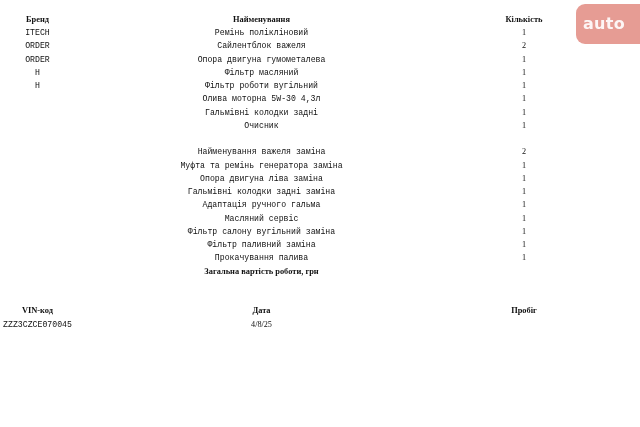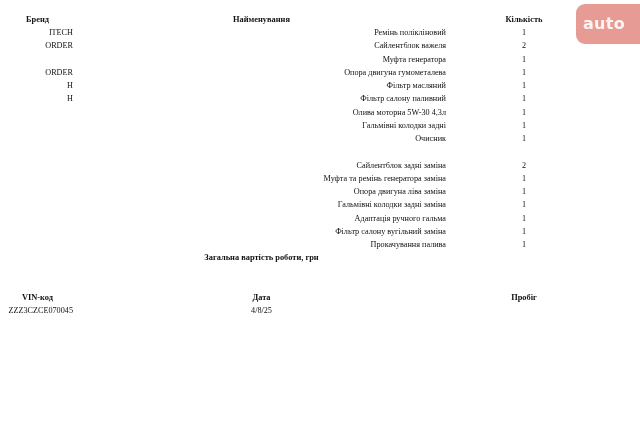--- a/index.html
+++ b/index.html
@@ -40,21 +40,21 @@
   .bb  { border-bottom: 1px solid #000; }
   .bt2 { border-top: 2px solid #000; }
   .bb2 { border-bottom: 2px solid #000; }
   .bl2 { border-left: 2px solid #000; }
   .br2 { border-right: 2px solid #000; }
   .bb-l { border-bottom: 1px solid #d9d9d9; }
   .bl-l { border-left: 1px solid #d9d9d9; }
   .br-l { border-right: 1px solid #d9d9d9; }
 
   .ctr { text-align: center; }
-  .lft { text-align: right; }
+  .lft { text-align: center; font-family: Liberation Mono, monospace; }
   .hdr { font-weight: bold; text-align: center; font-size: 8.4px; margin-top: 40px; }
   .blank-row td { height: 13.25px; }
 
   
   #watermark {
     position: absolute;
     left: 576px;
     top: 4px;
     width: 64px;
     height: 40px;
@@ -111,40 +111,34 @@
         <td class="ctr br2 bb">1</td>
         <td class="ctr br2 bb"></td>
       </tr>
       <tr>
         <td class="lft bl2 br2 bb">ORDER</td>
         <td class="lft br2 bb">Сайлентблок важеля</td>
         <td class="ctr br2 bb">2</td>
         <td class="ctr br2 bb"></td>
       </tr>
       <tr>
-        <td class="lft bl2 br2 bb"></td>
-        <td class="lft br2 bb">Муфта генератора</td>
-        <td class="ctr br2 bb">1</td>
-        <td class="ctr br2 bb"></td>
-      </tr>
-      <tr>
         <td class="lft bl2 br2 bb">ORDER</td>
         <td class="lft br2 bb">Опора двигуна гумометалева</td>
         <td class="ctr br2 bb">1</td>
         <td class="ctr br2 bb"></td>
       </tr>
       <tr>
         <td class="lft bl2 br2 bb">H</td>
         <td class="lft br2 bb">Фільтр масляний</td>
         <td class="ctr br2 bb">1</td>
         <td class="ctr br2 bb"></td>
       </tr>
       <tr>
         <td class="lft bl2 br2 bb">H</td>
-        <td class="lft br2 bb">Фільтр салону паливний</td>
+        <td class="lft br2 bb">Фільтр роботи вугільний</td>
         <td class="ctr br2 bb">1</td>
         <td class="ctr br2 bb"></td>
       </tr>
       <tr>
         <td class="lft bl2 br2 bb"></td>
         <td class="lft br2 bb">Олива моторна 5W-30 4,3л</td>
         <td class="ctr br2 bb">1</td>
         <td class="ctr br2 bb"></td>
       </tr>
       <tr>
@@ -164,21 +158,21 @@
       <tr class="blank-row">
         <td></td>
         <td class="bl-l br-l bb-l"></td>
         <td class="br-l bb-l"></td>
         <td class="br-l bb-l"></td>
       </tr>
 
 
       <tr>
         <td class="bb"></td>
-        <td class="lft bl2 br2 bb">Сайлентблок задні заміна</td>
+        <td class="lft bl2 br2 bb">Найменування важеля заміна</td>
         <td class="ctr br2 bb">2</td>
         <td class="ctr br2 bb"></td>
       </tr>
       <tr>
         <td class="bb"></td>
         <td class="lft bl2 br2 bb">Муфта та ремінь генератора заміна</td>
         <td class="ctr br2 bb">1</td>
         <td class="ctr br2 bb"></td>
       </tr>
       <tr>
@@ -194,21 +188,33 @@
         <td class="ctr br2 bb"></td>
       </tr>
       <tr>
         <td class="bb"></td>
         <td class="lft bl2 br2 bb">Адаптація ручного гальма</td>
         <td class="ctr br2 bb">1</td>
         <td class="ctr br2 bb"></td>
       </tr>
       <tr>
         <td class="bb"></td>
+        <td class="lft bl2 br2 bb">Масляний сервіс</td>
+        <td class="ctr br2 bb">1</td>
+        <td class="ctr br2 bb"></td>
+      </tr>
+      <tr>
+        <td class="bb"></td>
         <td class="lft bl2 br2 bb">Фільтр салону вугільний заміна</td>
+        <td class="ctr br2 bb">1</td>
+        <td class="ctr br2 bb"></td>
+      </tr>
+      <tr>
+        <td class="bb"></td>
+        <td class="lft bl2 br2 bb">Фільтр паливний заміна</td>
         <td class="ctr br2 bb">1</td>
         <td class="ctr br2 bb"></td>
       </tr>
       <tr>
         <td class="bb"></td>
         <td class="lft bl2 br2 bb">Прокачування палива</td>
         <td class="ctr br2 bb">1</td>
         <td class="ctr br2 bb"></td>
       </tr>
 

